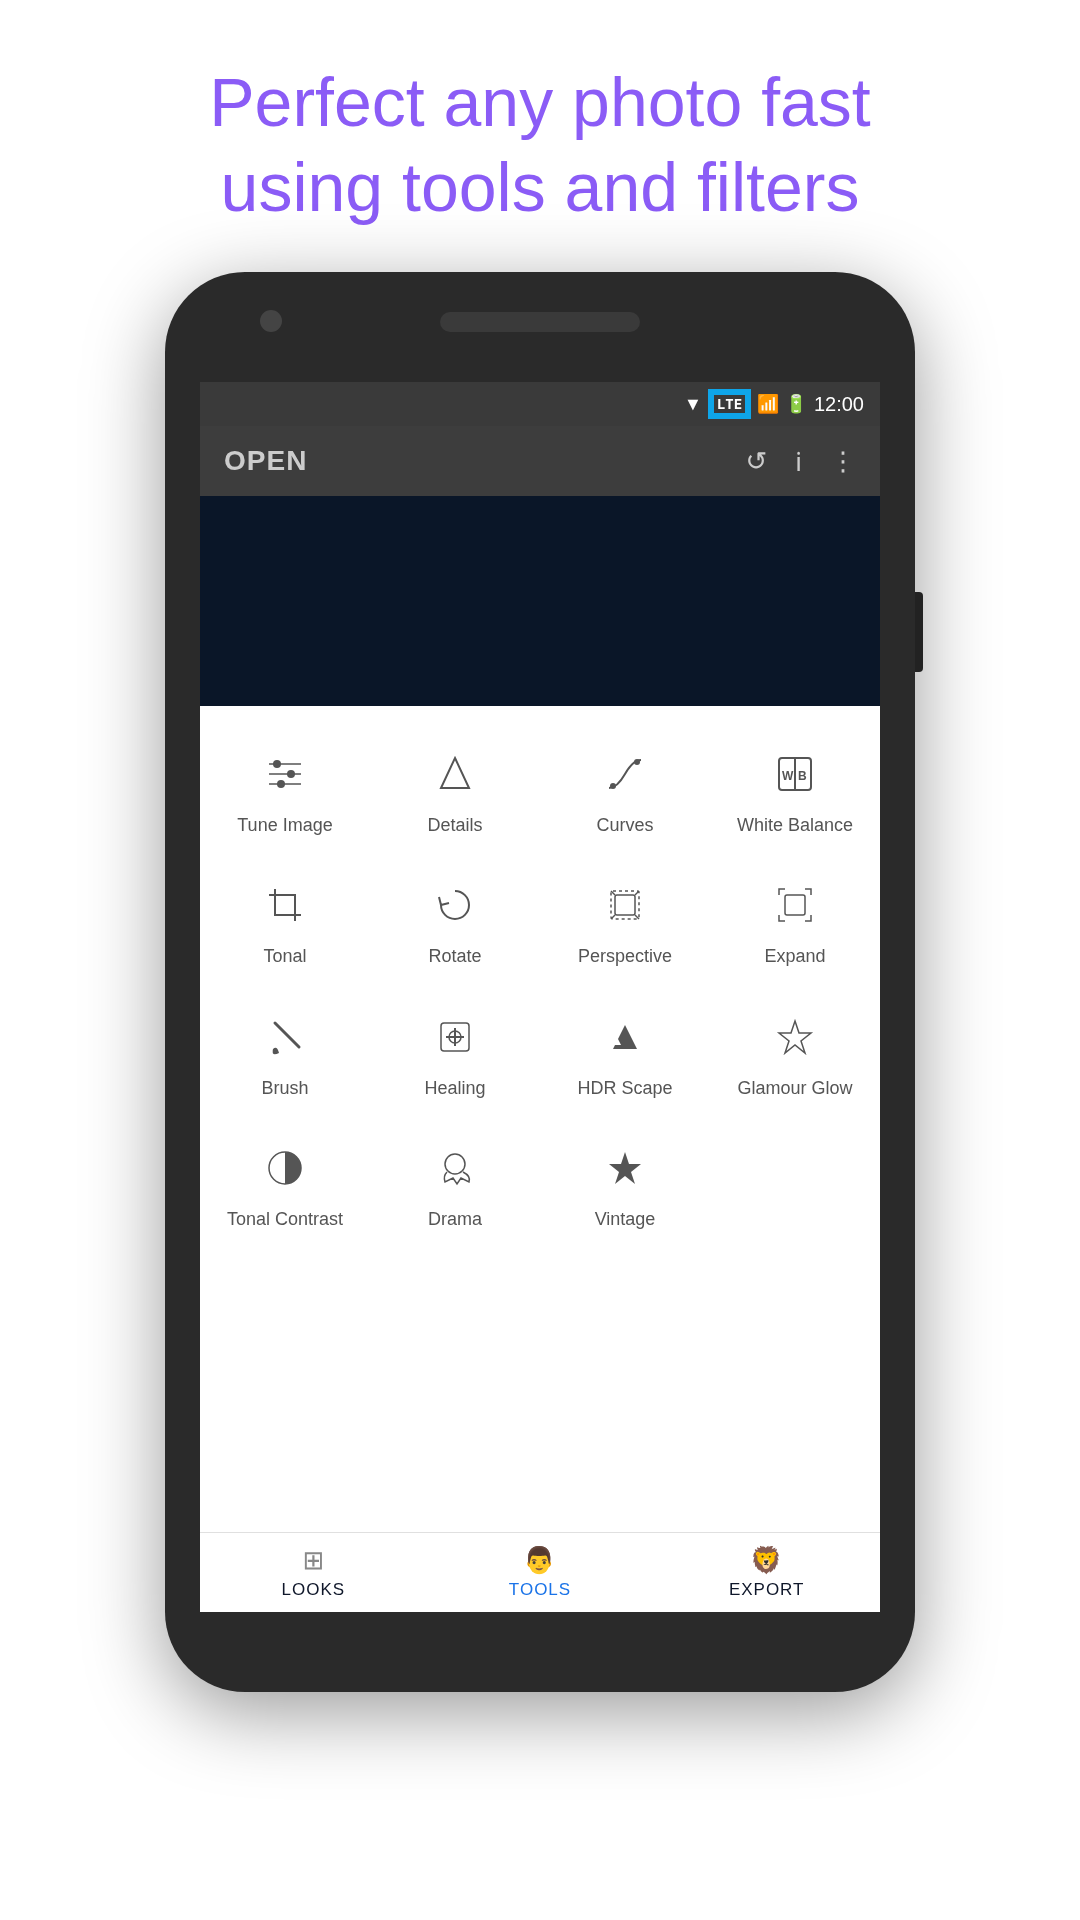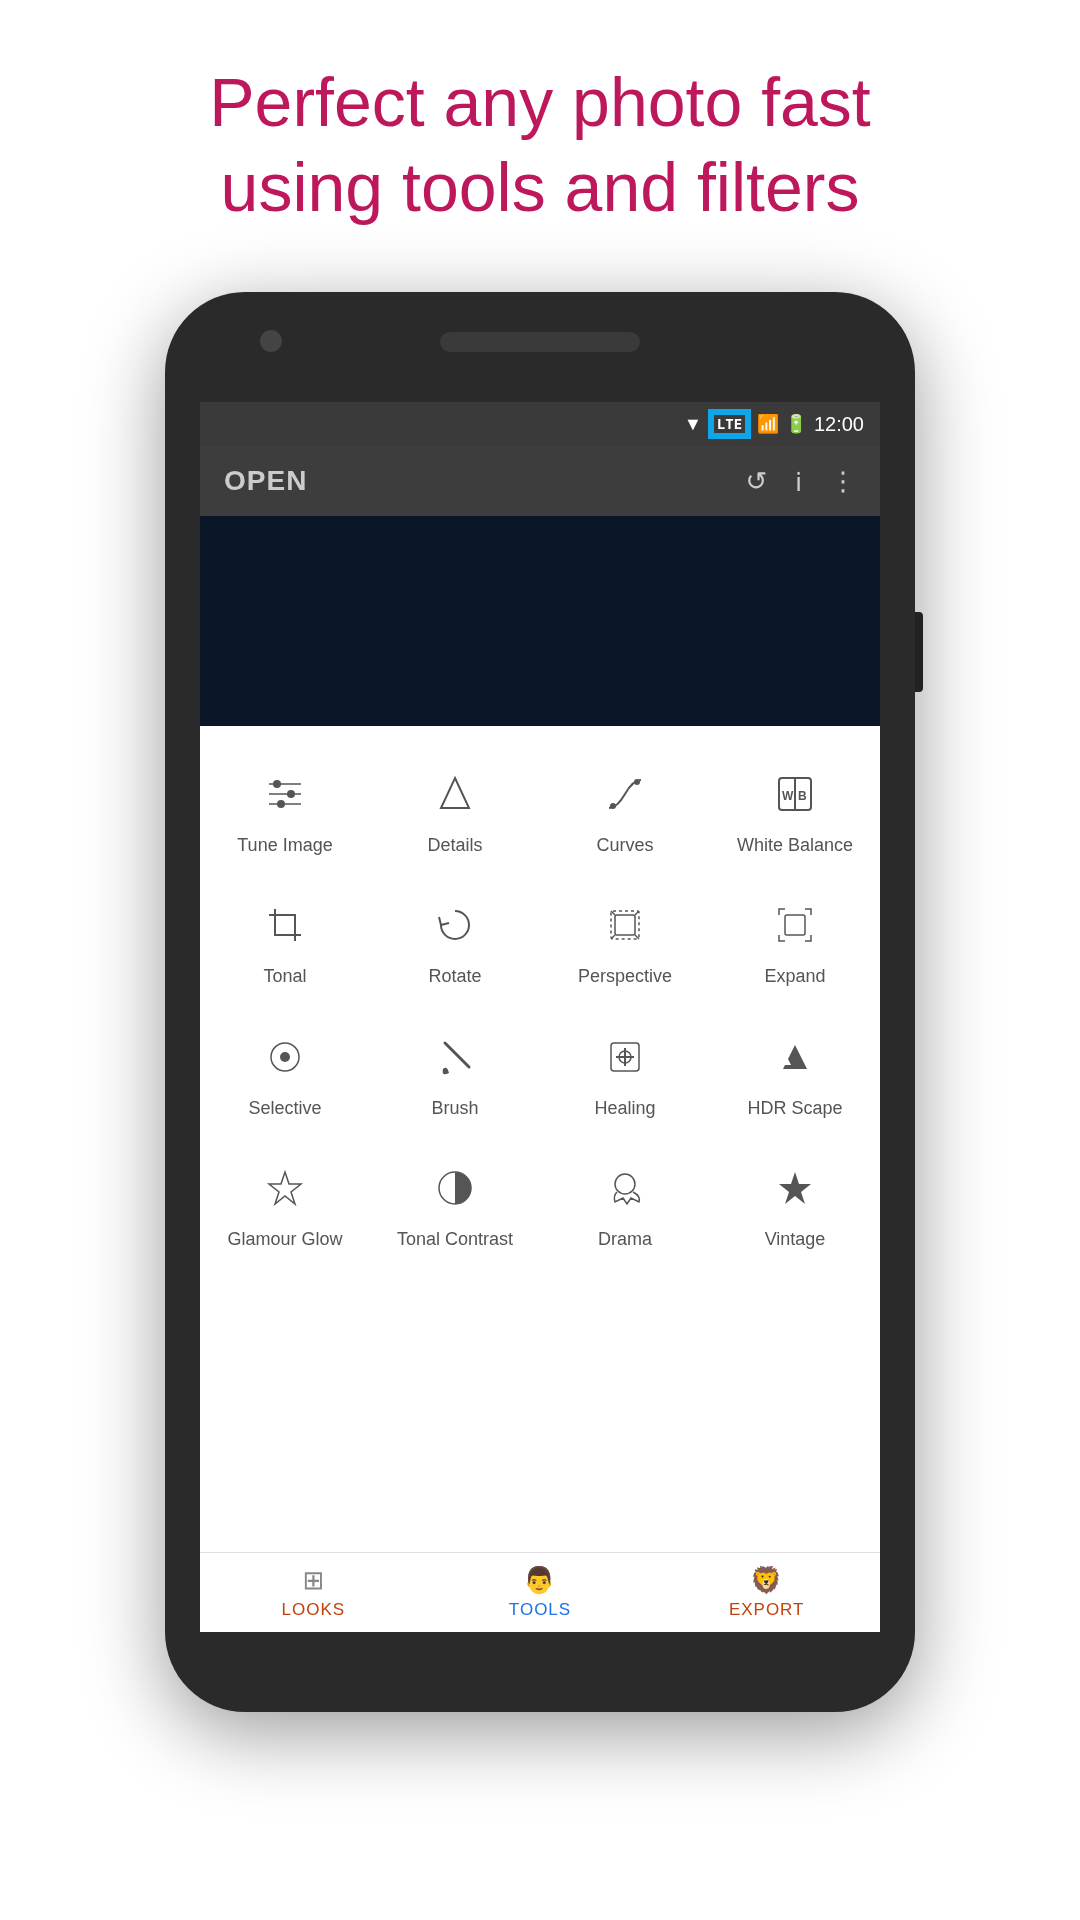--- a/index.html
+++ b/index.html
@@ -11,24 +11,24 @@
       overflow: hidden;
       display: flex;
       flex-direction: column;
       align-items: center;
     }
 
     .headline {
       text-align: center;
       font-size: 68px;
       font-weight: 300;
-      color: #be185d;
+      color: #8b5cf6;
       line-height: 1.25;
       margin-top: 60px;
-      margin-bottom: 62px;
+      margin-bottom: 42px;
       padding: 0 60px;
     }
 
     
     .phone-frame {
       width: 750px;
       height: 1420px;
       background: #2a2a2a;
       border-radius: 80px;
       position: relative;
@@ -210,21 +210,21 @@
       gap: 4px;
     }
 
     .nav-icon {
       font-size: 26px;
       color: #888888;
     }
 
     .nav-label {
       font-size: 17px;
-      color: #c2410c;
+      color: #0f172a;
       font-weight: 500;
       letter-spacing: 1px;
     }
 
     .nav-label.active {
       color: #1a73e8;
     }
 
     .nav-icon.active {
       color: #1a73e8;
@@ -369,29 +369,20 @@
                 <rect x="12" y="12" width="20" height="20" rx="2" stroke="#555" stroke-width="1.5" fill="none"></rect>
                 <polyline points="6,12 6,6 12,6" stroke="#555" stroke-width="1.5" fill="none"></polyline>
                 <polyline points="32,6 38,6 38,12" stroke="#555" stroke-width="1.5" fill="none"></polyline>
                 <polyline points="38,32 38,38 32,38" stroke="#555" stroke-width="1.5" fill="none"></polyline>
                 <polyline points="12,38 6,38 6,32" stroke="#555" stroke-width="1.5" fill="none"></polyline>
               </svg>
           </div>
           <span class="tool-label">Expand</span>
         </div>
 
-        <div class="tool-item">
-          <div class="tool-icon">
-            <svg viewBox="0 0 44 44">
-                <circle cx="22" cy="22" r="14" stroke="#555" stroke-width="1.5" fill="none"></circle>
-                <circle cx="22" cy="22" r="5" fill="#555" stroke="none"></circle>
-              </svg>
-          </div>
-          <span class="tool-label">Selective</span>
-        </div>
 
         <div class="tool-item">
           <div class="tool-icon">
             <svg viewBox="0 0 44 44">
                 <line x1="12" y1="8" x2="36" y2="32" stroke="#555" stroke-width="3" stroke-linecap="round"></line>
                 <path d="M10 34 Q8 42 16 38 Q14 30 10 34Z" fill="#555" stroke="none"></path>
               </svg>
           </div>
           <span class="tool-label">Brush</span>
         </div>

